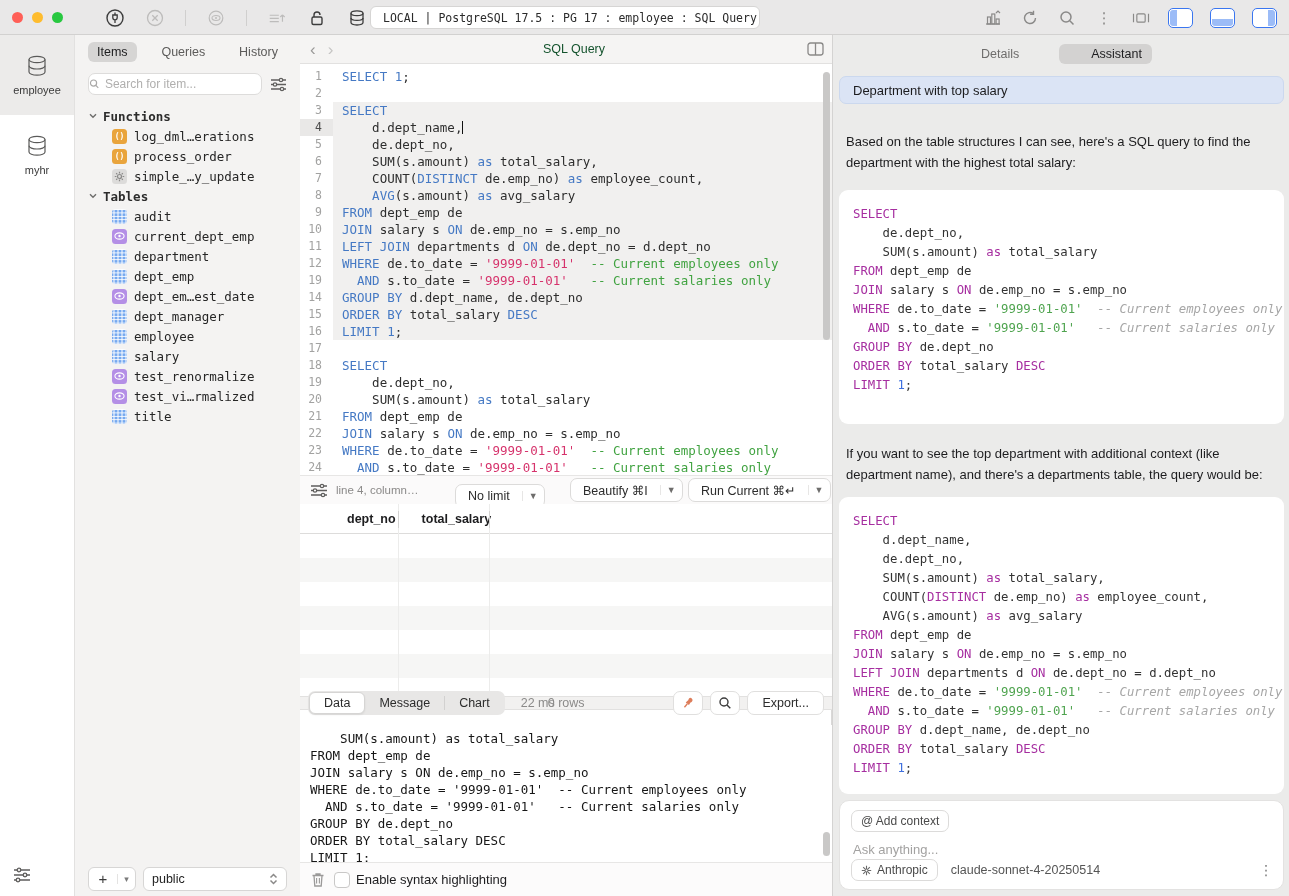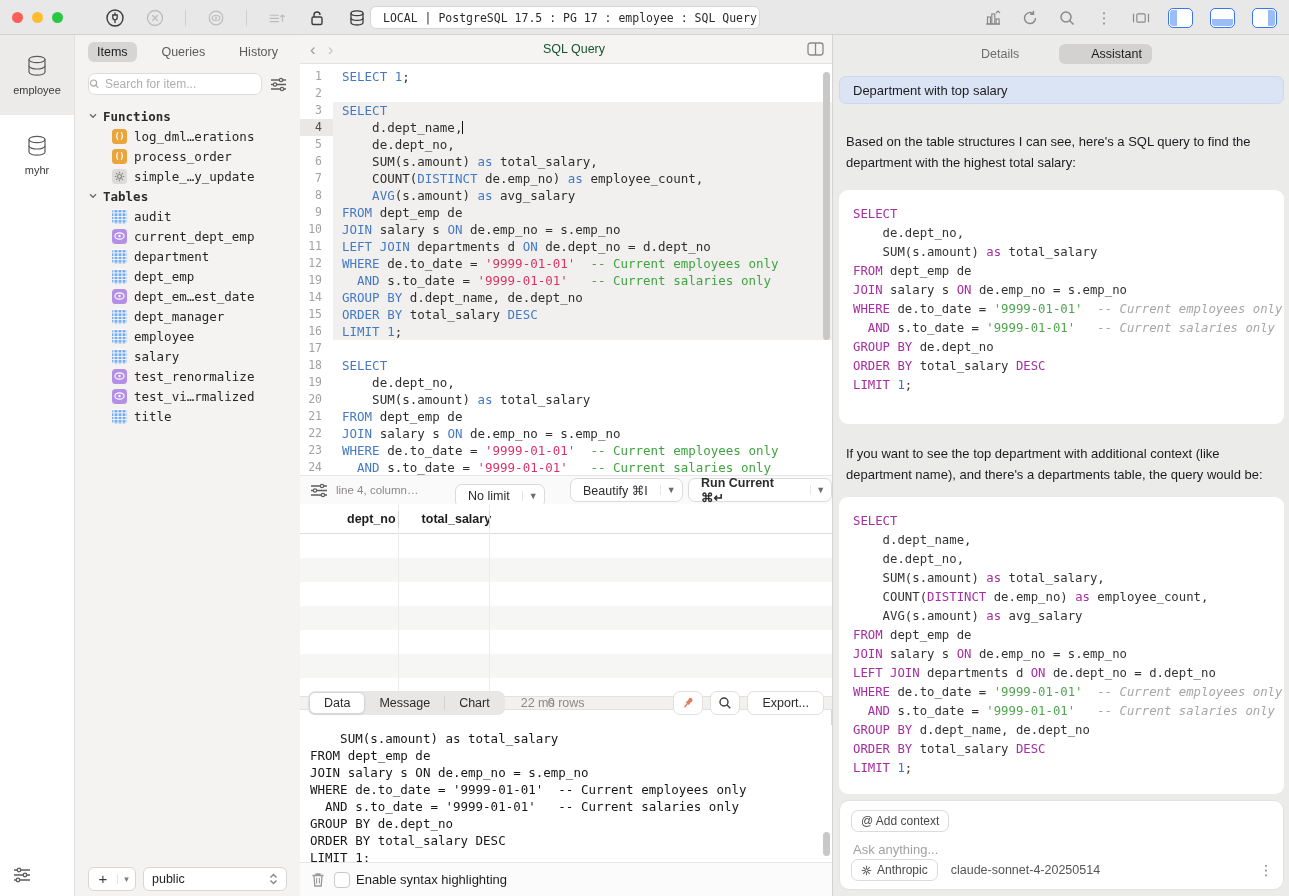--- a/index.html
+++ b/index.html
@@ -76,21 +76,21 @@
   .ed-scroll { position:absolute; right:2px; top:8px; width:7px; height:268px; background:#c9c8c7; border-radius:4px; }
 
   .tok-k { color:#4579c4; } .tok-t { color:#2e2e2e; } .tok-s { color:#d6336c; } .tok-c { color:#41a341; } .tok-n { color:#4579c4; }
   .ai .tok-k { color:#a62ea0; } .ai .tok-t { color:#333; } .ai .tok-s { color:#4fa44f; } .ai .tok-c { color:#a6a6a6; font-style:italic; } .ai .tok-n { color:#3e6fde; }
 
   .statusbar { position:absolute; left:0; top:440px; width:532px; height:29px; background:#fbfafa; border-top:1px solid #e7e6e5; display:flex; align-items:center; }
   .pos-label { font-family:Liberation Sans, sans-serif; font-size:11.5px; color:#8b8a89; margin-left:8px; }
   .sb-btn { height:24px; background:#fff; border:1px solid #dcdbda; border-radius:7px; display:flex; align-items:center; font-size:12.5px; color:#2c2c2c; }
   .sb-btn .cap { padding:0 12px; }
   .sb-btn .chev { width:22px; text-align:center; border-left:1px solid #e7e6e5; color:#6e6d6c; font-size:9px; }
-  .btn-limit { position:absolute; left:155px;margin-top:12px; } .btn-beautify { position:absolute; left:270px; } .btn-run { position:absolute; left:388px;font-weight:bold; }
+  .btn-limit { position:absolute; left:155px;margin-top:12px; } .btn-beautify { position:absolute; left:270px; } .btn-run { position:absolute; left:388px; }
   .statusbar .filter-ic { margin-left:10px; }
 
   .results { position:absolute; left:0; top:469px; width:532px; height:192px; background:#fff; overflow:hidden; }
   .res-header { height:30px; display:flex; align-items:center; font-size:12.5px; font-weight:bold; color:#1d1d1f; border-bottom:1px solid #dddcdb; }
   .res-header .c1 { padding-left:47px; } .res-header .c2 { padding-left:26px; }
   .res-row { height:24px; }
   .res-row:nth-child(even) { background:#f6f6f5; }
   .vline { position:absolute; top:0; bottom:0; width:1px; background:#ececeb; }
   .vline.hdr { background:#d4d3d2; top:7px; height:17px; bottom:auto; }
 

